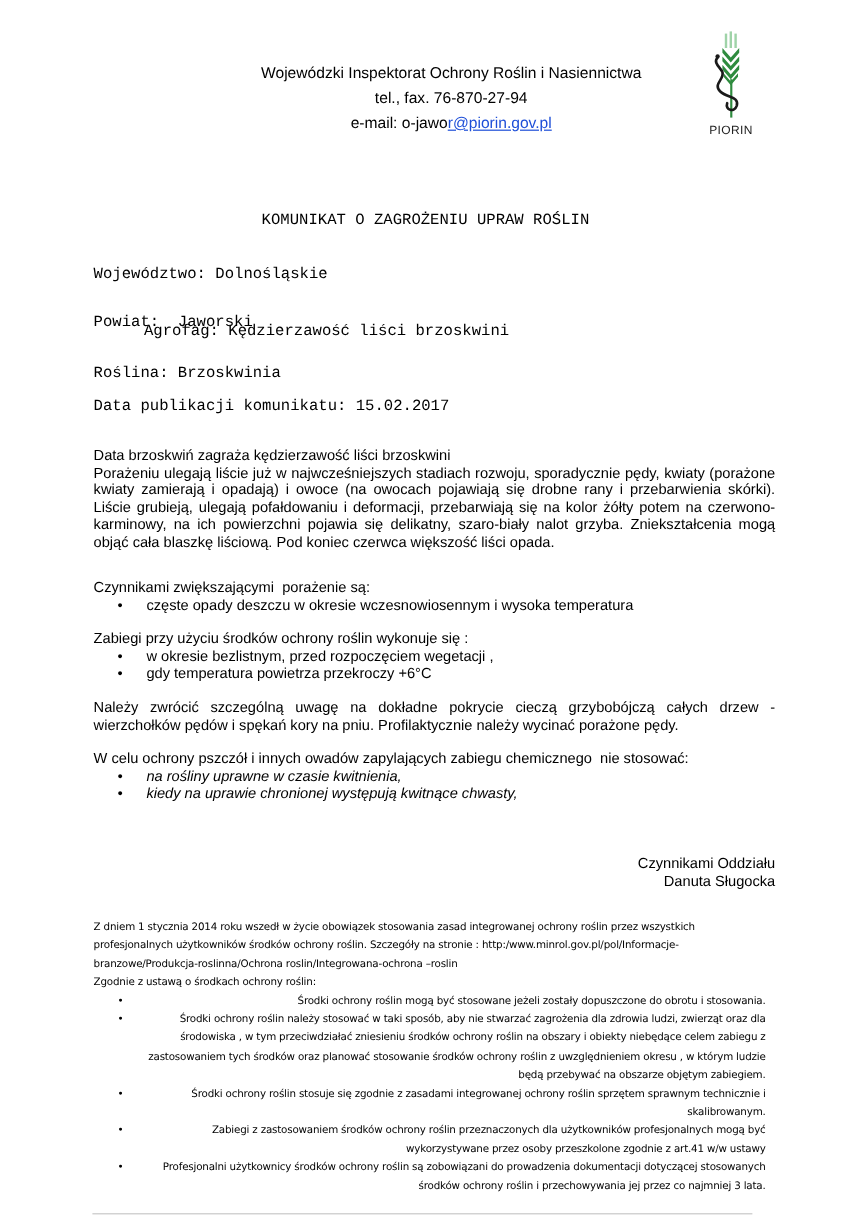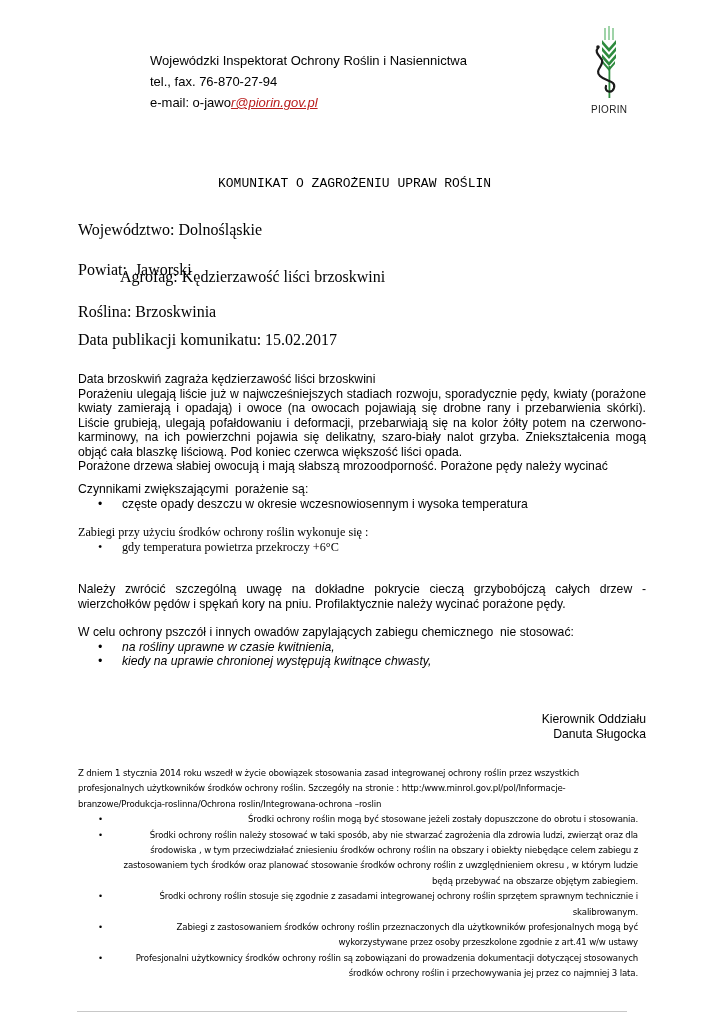--- a/index.html
+++ b/index.html
@@ -1,27 +1,27 @@
 <!DOCTYPE html>
 <html><head>
   <meta charset="utf-8">
   <style>
     html, body { margin: 0; padding: 0; background: #fff; }
     body { width: 723px; height: 1024px; position: relative; overflow: hidden; color: #000; }
     .page { position: absolute; left: 0; top: 0; width: 723px; height: 1024px; }
 
-    .header { position: absolute; left: 150px; top: 50px; width: 420px; font-size: 13px; line-height: 21px; font-family: "Liberation Sans", sans-serif; }
-    .header a { color: #b91c1c; text-decoration: underline; font-style: italic; }
+    .header { position: absolute; left: 166px; top: 50px; width: 420px; text-align: center; font-size: 13px; line-height: 21px; font-family: "Liberation Sans", sans-serif; }
+    .header a { color: #1d4ed8; text-decoration: underline; }
 
     .logo { position: absolute; left: 590px; top: 26px; width: 50px; height: 80px; }
     .logo-text { position: absolute; left: 591px; top: 104px; font-family: "Liberation Sans", sans-serif; font-size: 10px; color: #222; letter-spacing: 0.3px; }
 
     .title { position: absolute; left: 218px; top: 176px; font-family: Liberation Mono, monospace; font-size: 13px; }
 
-    .meta { position: absolute; left: 78px; font-family: Liberation Serif, serif; font-size: 16px; }
+    .meta { position: absolute; left: 78px; font-family: Liberation Mono, monospace; font-size: 13px; }
 
     .body-block { position: absolute; left: 78px; width: 568px; font-family: "Liberation Sans", sans-serif; font-size: 12.2px; line-height: 14.5px; }
     .justify { text-align: justify; }
     .bl { list-style: none; margin: 0; padding: 0; }
     .bl li { position: relative; padding-left: 44px; }
     .bl li::before { content: "•"; position: absolute; left: 20px; top: 0; }
 
     .sign { position: absolute; right: 77px; top: 712px; text-align: right; font-family: "Liberation Sans", sans-serif; font-size: 12.2px; line-height: 15px; }
 
     .foot { position: absolute; left: 78px; top: 766px; width: 560px; font-family: "DejaVu Sans", sans-serif; font-size: 8.6px; line-height: 15.4px; letter-spacing: -0.15px; }
@@ -63,56 +63,57 @@
 
   <div class="meta" style="top:221px;"><span>Województwo:</span><span> Dolnośląskie</span></div>
   <div class="meta" style="top:248px;margin-top:13px;"><span>Powiat:</span><span style="white-space:pre">  Jaworski</span></div>
   <div class="meta" style="top:268px;margin-left:42px;"><span>Agrofag:</span><span> Kędzierzawość liści brzoskwini</span></div>
   <div class="meta" style="top:303px;"><span>Roślina:</span><span> Brzoskwinia</span></div>
   <div class="meta" style="top:331px;"><span>Data publikacji komunikatu:</span><span> 15.02.2017</span></div>
 
   <div class="body-block" style="top:372px;">
     <div>Data brzoskwiń zagraża kędzierzawość liści brzoskwini</div>
     <div class="justify">Porażeniu ulegają liście już w najwcześniejszych stadiach rozwoju, sporadycznie pędy, kwiaty (porażone kwiaty zamierają i opadają) i owoce (na owocach pojawiają się drobne rany i przebarwienia skórki). Liście grubieją, ulegają pofałdowaniu i deformacji, przebarwiają się na kolor żółty potem na czerwono-karminowy, na ich powierzchni pojawia się delikatny, szaro-biały nalot grzyba. Zniekształcenia mogą objąć cała blaszkę liściową. Pod koniec czerwca większość liści opada.</div>
-    <div>Porażone drzewa słabiej owocują i mają słabszą mrozoodporność. Porażone pędy należy wycinać</div>
   </div>
 
   <div class="body-block" style="top:482px;">
     <div style="white-space:pre">Czynnikami zwiększającymi  porażenie są:</div>
     <ul class="bl">
       <li>częste opady deszczu w okresie wczesnowiosennym i wysoka temperatura</li>
     </ul>
   </div>
 
-  <div class="body-block" style="top:525px;font-family:Liberation Serif, serif;">
+  <div class="body-block" style="top:525px;">
     <div>Zabiegi przy użyciu środków ochrony roślin wykonuje się :</div>
     <ul class="bl">
+      <li>w okresie bezlistnym, przed rozpoczęciem wegetacji ,</li>
       <li>gdy temperatura powietrza przekroczy +6°C</li>
     </ul>
   </div>
 
   <div class="body-block justify" style="top:582px;">
     <div>Należy zwrócić szczególną uwagę na dokładne pokrycie cieczą grzybobójczą całych drzew - wierzchołków pędów i spękań kory na pniu. Profilaktycznie należy wycinać porażone pędy.</div>
   </div>
 
   <div class="body-block" style="top:625px;">
     <div style="white-space:pre">W celu ochrony pszczół i innych owadów zapylających zabiegu chemicznego  nie stosować:</div>
     <ul class="bl" style="width:470px;font-style:italic;">
       <li>na rośliny uprawne w czasie kwitnienia,</li>
       <li>kiedy na uprawie chronionej występują kwitnące chwasty,</li>
     </ul>
   </div>
 
   <div class="sign">
-    <div>Kierownik Oddziału</div>
+    <div>Czynnikami Oddziału</div>
     <div>Danuta Sługocka</div>
   </div>
 
   <div class="foot">
     <div>Z dniem 1 stycznia 2014 roku wszedł w życie obowiązek stosowania zasad integrowanej ochrony roślin przez wszystkich profesjonalnych użytkowników środków ochrony roślin. Szczegóły na stronie : http:/www.minrol.gov.pl/pol/Informacje-branzowe/Produkcja-roslinna/Ochrona roslin/Integrowana-ochrona –roslin</div>
+    <div>Zgodnie z ustawą o środkach ochrony roślin:</div>
     <ul class="bl">
       <li>Środki ochrony roślin mogą być stosowane jeżeli zostały dopuszczone do obrotu i stosowania.</li>
       <li>Środki ochrony roślin należy stosować w taki sposób, aby nie stwarzać zagrożenia dla zdrowia ludzi, zwierząt oraz dla środowiska , w tym przeciwdziałać zniesieniu środków ochrony roślin na obszary i obiekty niebędące celem zabiegu z zastosowaniem tych środków oraz planować stosowanie środków ochrony roślin z uwzględnieniem okresu , w którym ludzie będą przebywać na obszarze objętym zabiegiem.</li>
       <li>Środki ochrony roślin stosuje się zgodnie z zasadami integrowanej ochrony roślin sprzętem sprawnym technicznie i skalibrowanym.</li>
       <li>Zabiegi z zastosowaniem środków ochrony roślin przeznaczonych dla użytkowników profesjonalnych mogą być wykorzystywane przez osoby przeszkolone zgodnie z art.41 w/w ustawy</li>
       <li>Profesjonalni użytkownicy środków ochrony roślin są zobowiązani do prowadzenia dokumentacji dotyczącej stosowanych środków ochrony roślin i przechowywania jej przez co najmniej 3 lata.</li>
     </ul>
   </div>
 
   <div class="divider"></div>

